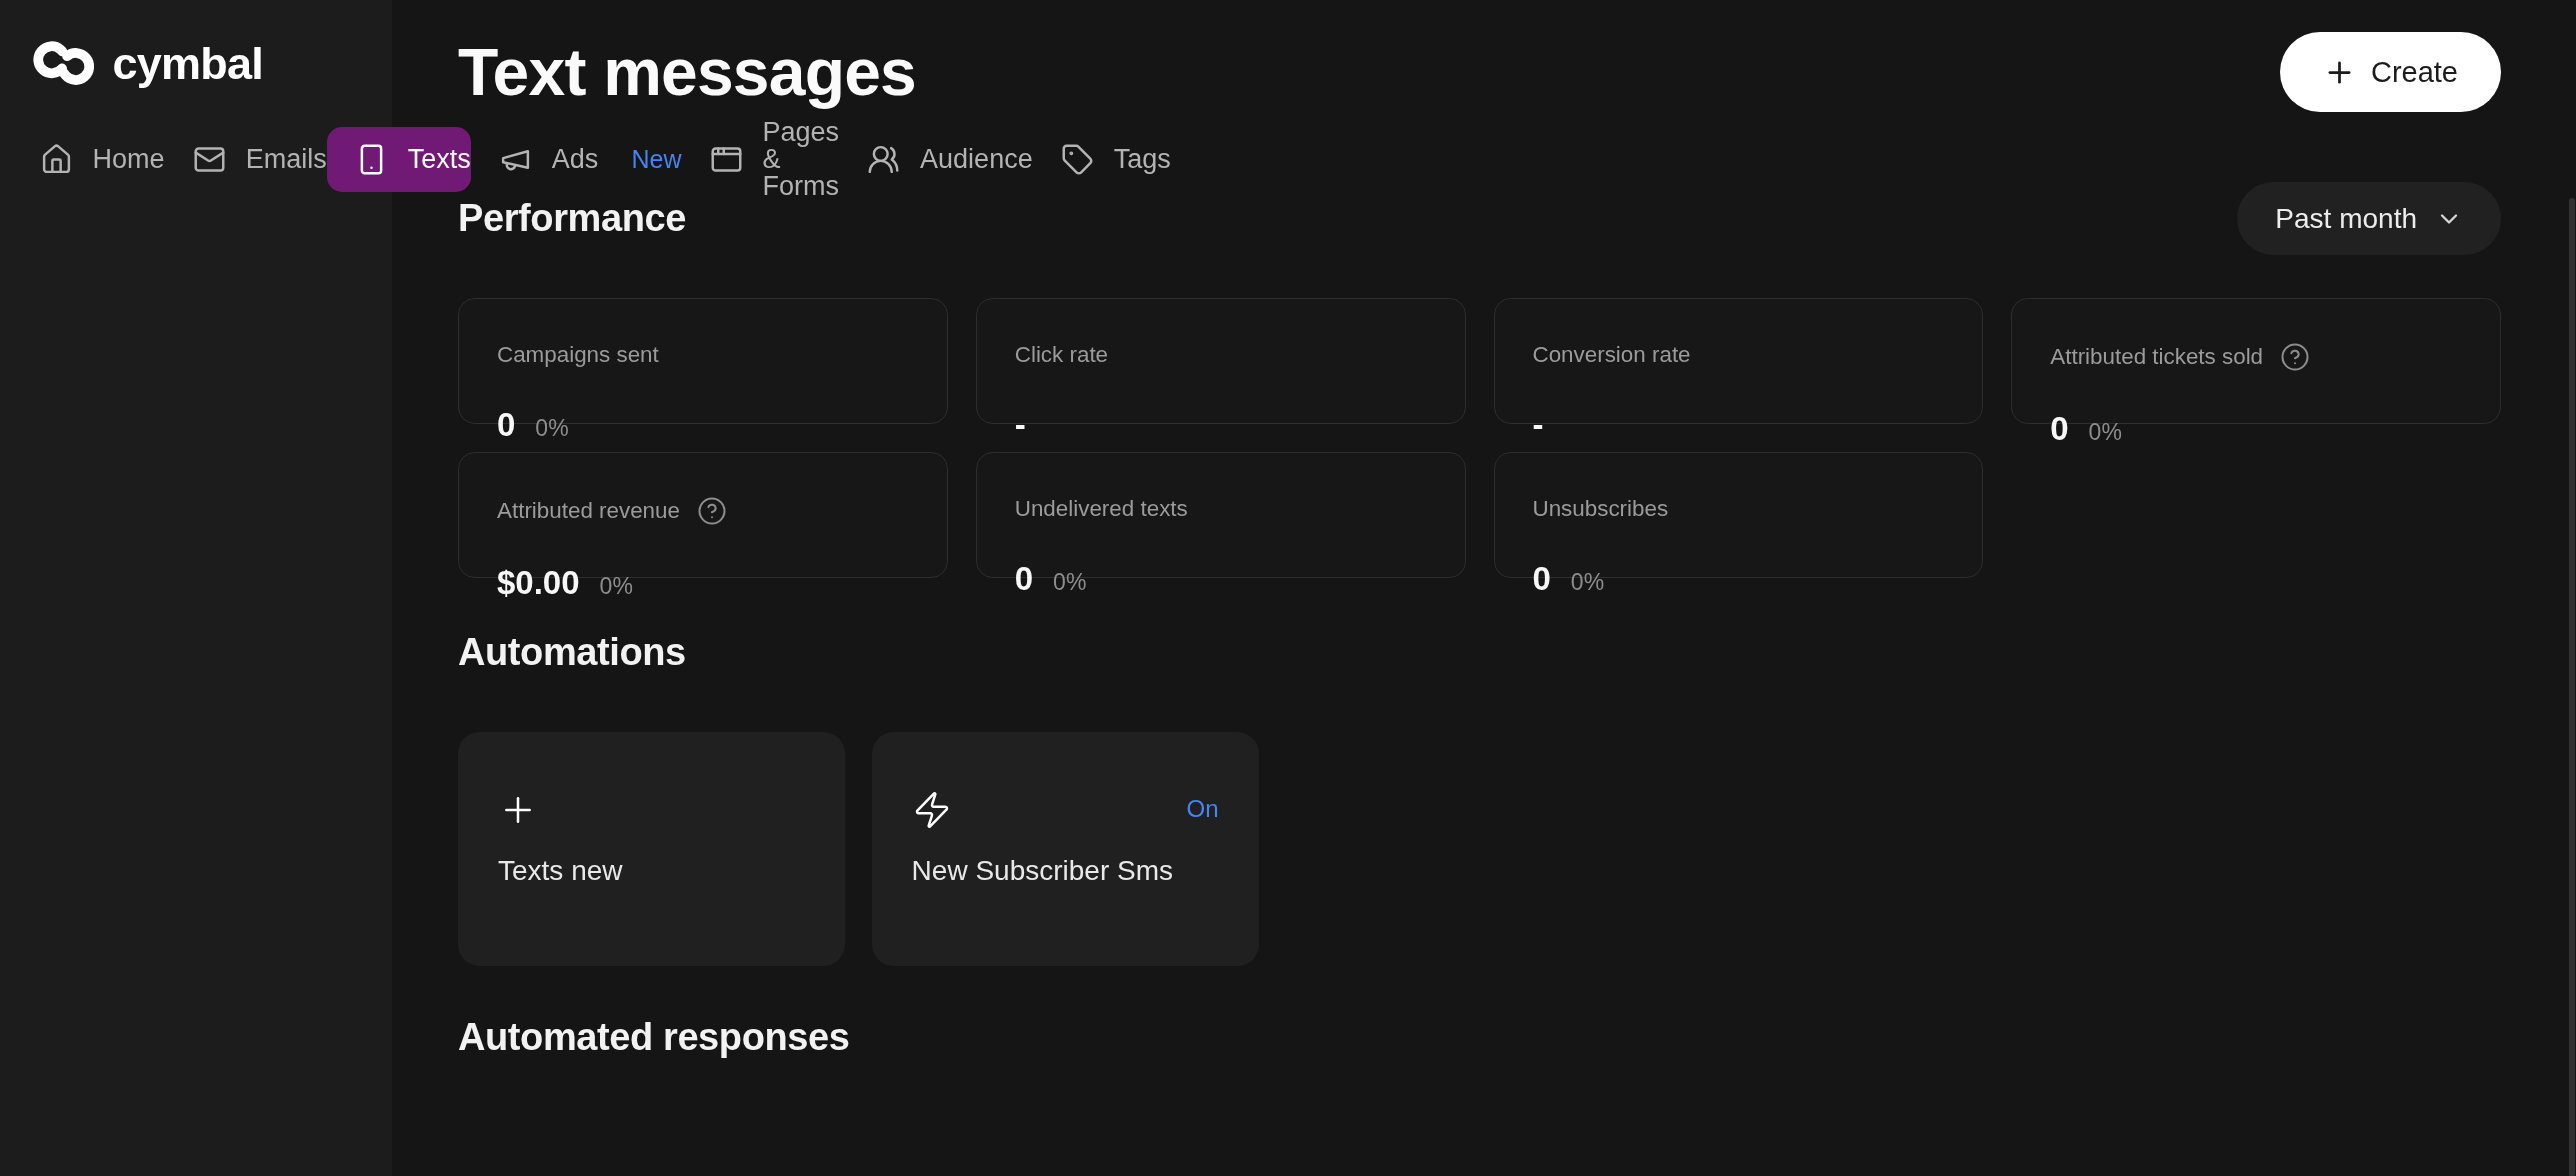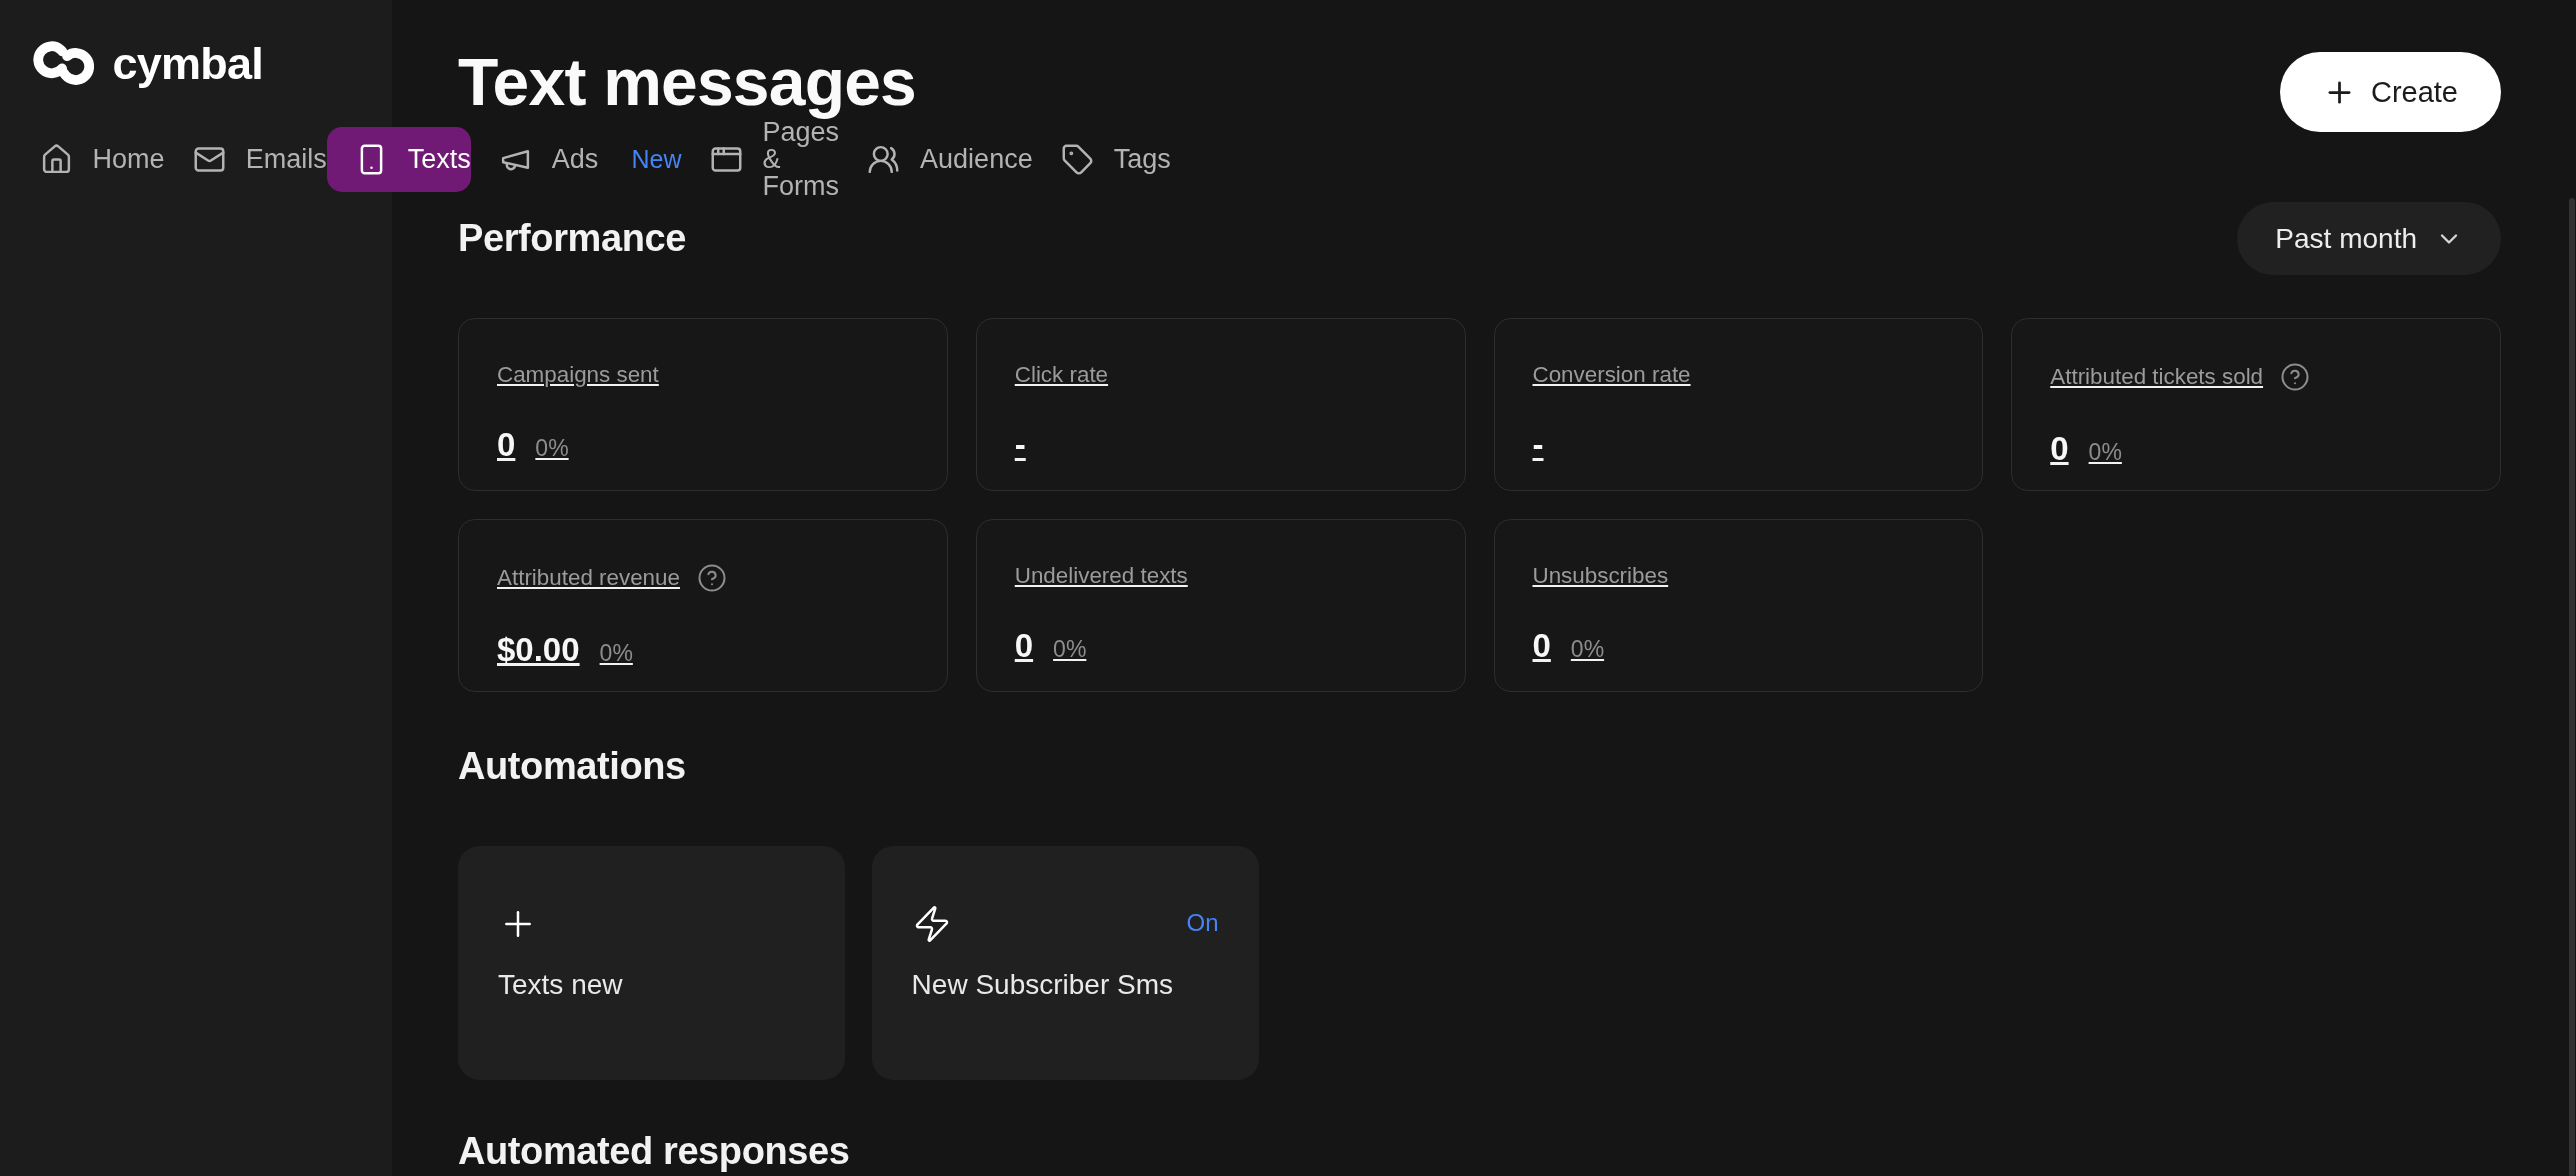--- a/index.html
+++ b/index.html
@@ -47,21 +47,20 @@
     display:flex; justify-content:space-between; align-items:center;
   }
   h1.page-title { font-size:66px; font-weight:700; color:#fafafa; letter-spacing:-0.8px; }
   .create-btn {
     display:flex; align-items:center; gap:15px;
     height:80px; padding:4px 43px;
     background:#ffffff; color:#1c1c1c;
     border:none; border-radius:829px;
     font-family:inherit; font-size:29px; font-weight:500;
     cursor:pointer;
-    margin-top:20px;
   }
   .create-btn .icon svg { width:33px; height:33px; display:block; }
 
   .section-header {
     margin-top:70px;
     display:flex; justify-content:space-between; align-items:center;
   }
   h2.section-title { font-size:38px; font-weight:700; color:#f2f2f2; letter-spacing:-0.4px; }
   .period-pill {
     display:flex; align-items:center; gap:18px;
@@ -72,26 +71,25 @@
     cursor:pointer;
   }
   .period-pill .icon svg { width:28px; height:28px; display:block; color:#d6d6d6; }
 
   .stats-grid {
     margin-top:43px;
     display:grid; grid-template-columns:repeat(4,1fr);
     gap:28px;
   }
   .stat-card {
-    height:173px;
+    height:126px;
     border:1.7px solid #2e2e2e;
     border-radius:16.6px;
     background:#171717;
     padding:43px 38px 16px 38px;
-    text-decoration:underline;
   }
   .stat-label-row { display:flex; align-items:center; gap:16.6px; }
   .stat-label { font-size:22.4px; color:#9b9b9b; }
   .help-icon { display:inline-flex; cursor:pointer; color:#8d8d8d; }
   .help-icon svg { width:30px; height:30px; }
   .stat-value-row { margin-top:38px; display:flex; align-items:baseline; gap:20px; }
   .stat-value { font-size:33px; font-weight:700; color:#f7f7f7; }
   .stat-delta { font-size:23px; color:#8d8d8d; }
 
   .automations-heading { margin-top:53px; }

